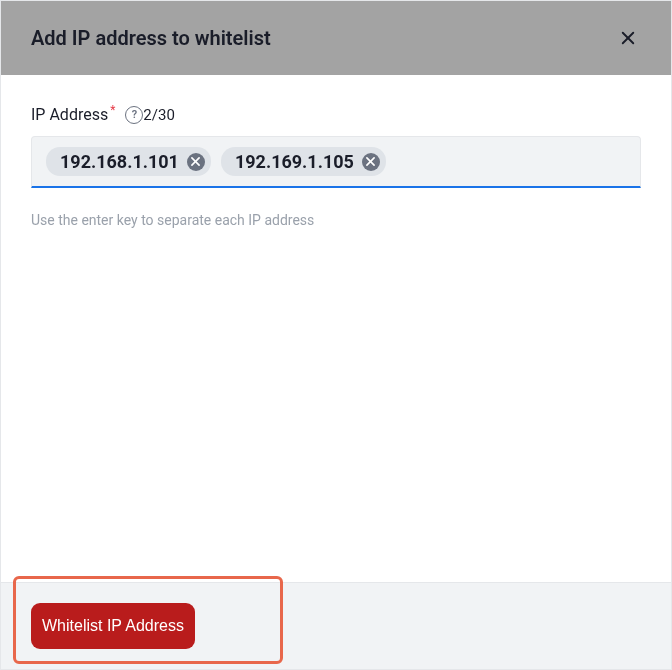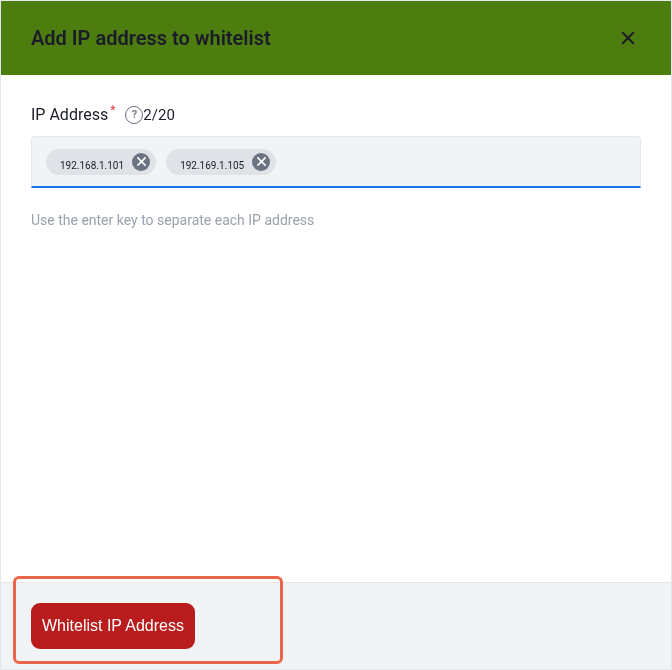--- a/index.html
+++ b/index.html
@@ -16,21 +16,21 @@
       overflow: hidden;
     }
     .dialog {
       width: 100%;
       height: 100%;
       display: flex;
       flex-direction: column;
       border: 1px solid #e5e7ea;
     }
     .header {
-      background: #4d7c0f;
+      background: #a3a3a3;
       padding: 24px 30px;
       display: flex;
       align-items: center;
       justify-content: space-between;
     }
     .header-title {
       font-size: 20px;
       font-weight: 600;
       color: #1a1d29;
     }
@@ -104,24 +104,25 @@
       flex-wrap: wrap;
       gap: 10px;
       align-items: center;
       min-height: 52px;
     }
     .chip {
       background: #dfe3e8;
       border-radius: 14px;
       padding: 4px 6px 4px 14px;
       display: inline-flex;
-      align-items: flex-end;
+      align-items: center;
       gap: 8px;
-      font-size: 10px;
-      color: #1a1d29;
+      font-size: 18px;
+      color: #1a1d29;
+      font-weight: bold;
     }
     .chip-remove {
       width: 18px;
       height: 18px;
       border-radius: 50%;
       background: #6b7280;
       border: none;
       cursor: pointer;
       display: inline-flex;
       align-items: center;
@@ -179,21 +180,21 @@
   </div>
 
   <div class="body">
     <div class="field-label-row">
       <div class="field-label-left">
         <span class="field-label">
           <span>IP Address</span><span class="required-mark">*</span>
         </span>
         <span class="help-icon">?</span>
       </div>
-      <div class="counter">2/20</div>
+      <div class="counter">2/30</div>
     </div>
 
     <div class="chip-input">
       <span class="chip">
         <span>192.168.1.101</span>
         <button class="chip-remove">
           <svg viewBox="0 0 10 10" stroke="#fff" stroke-width="1.8" stroke-linecap="round">
             <line x1="1" y1="1" x2="9" y2="9"></line>
             <line x1="9" y1="1" x2="1" y2="9"></line>
           </svg>

